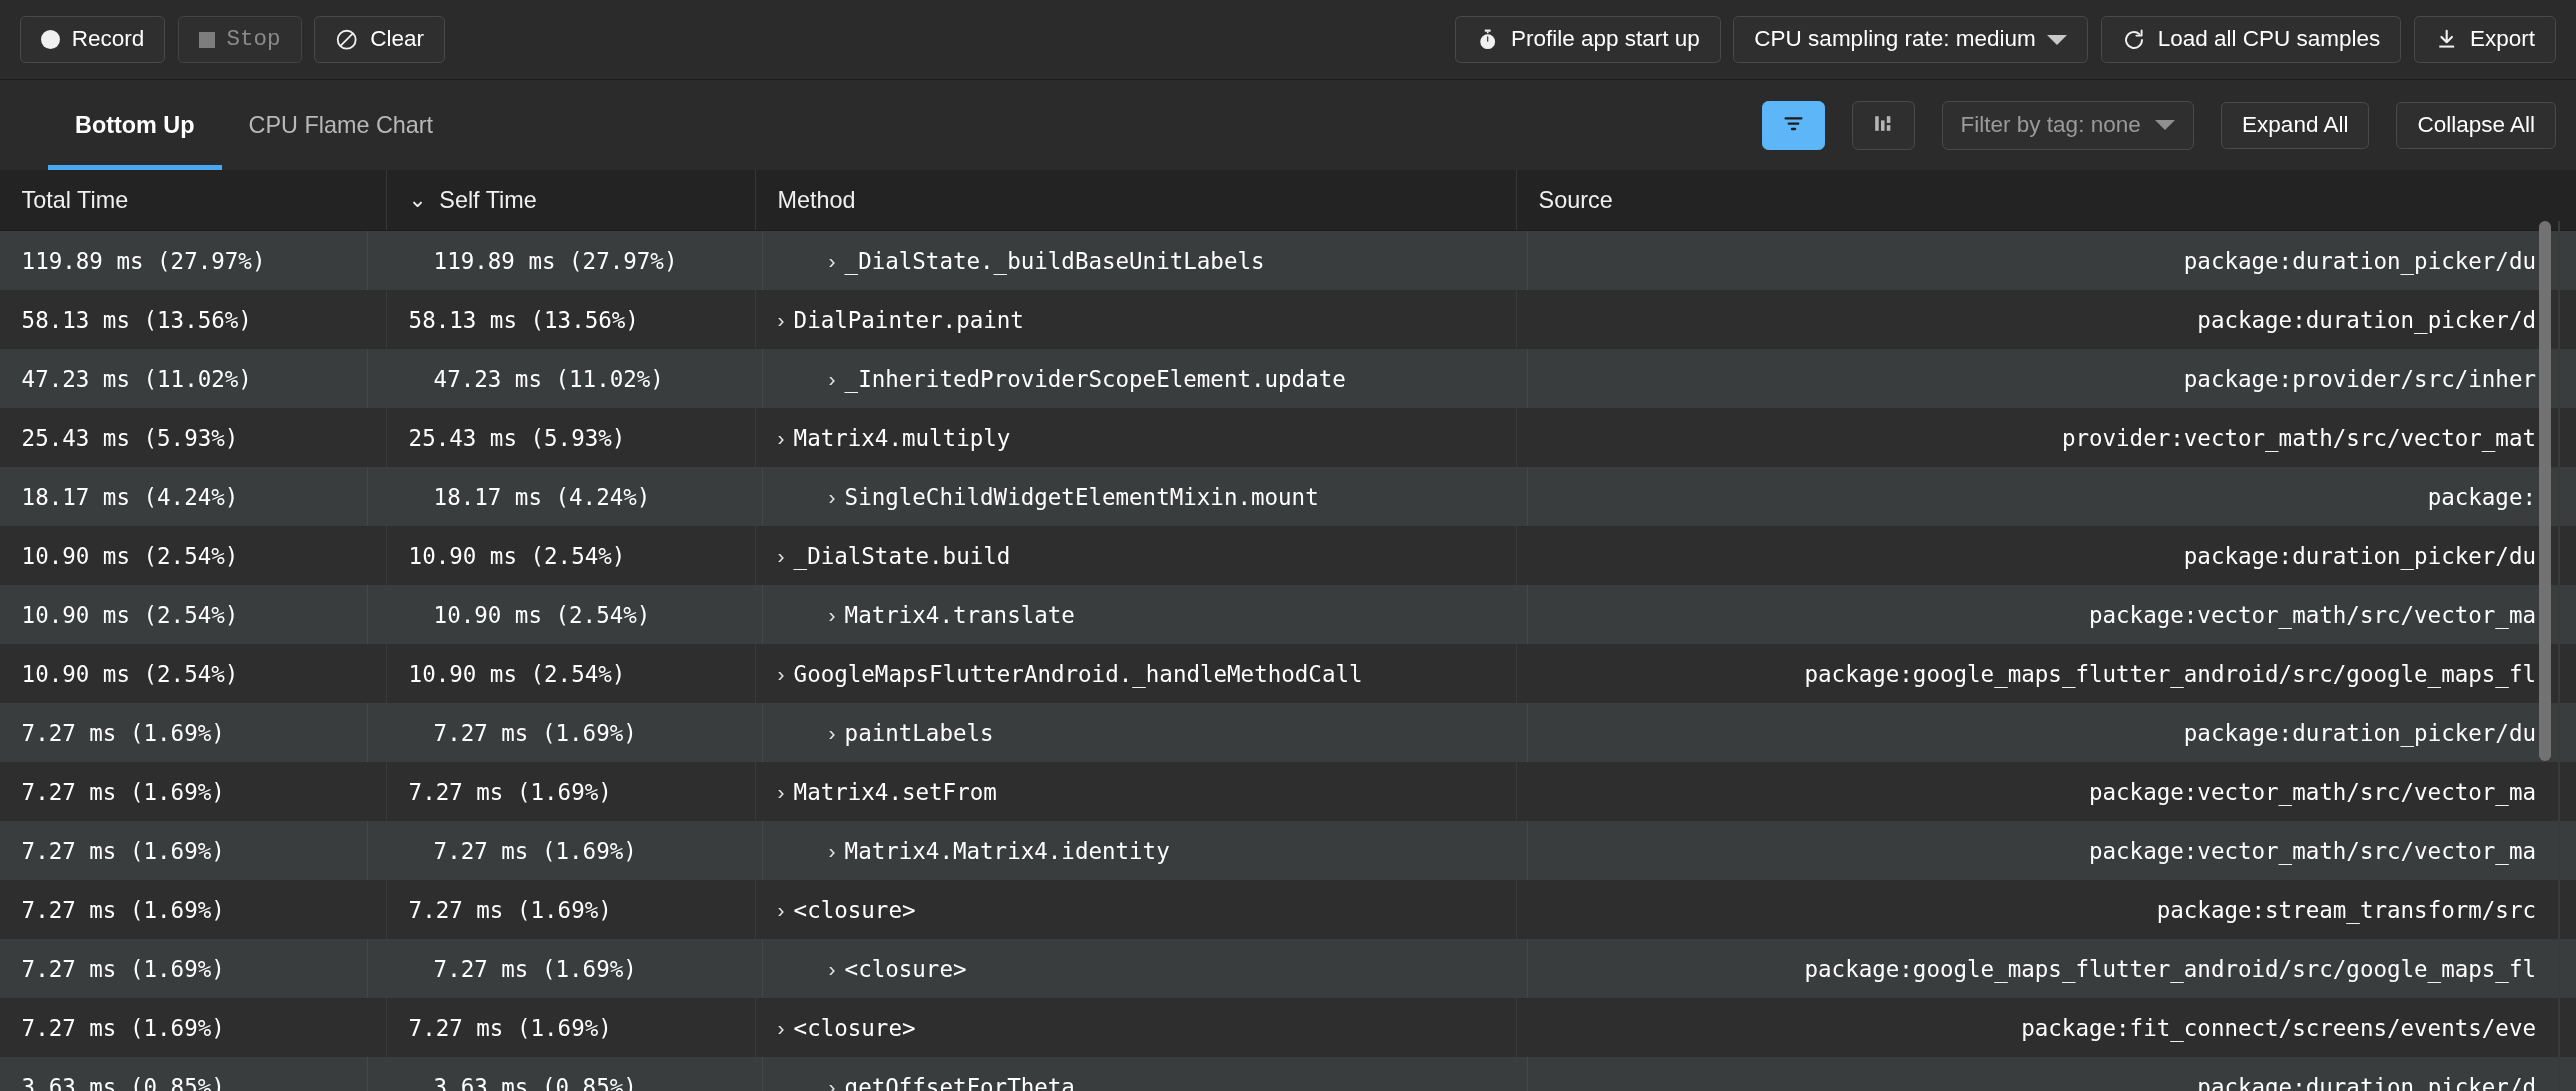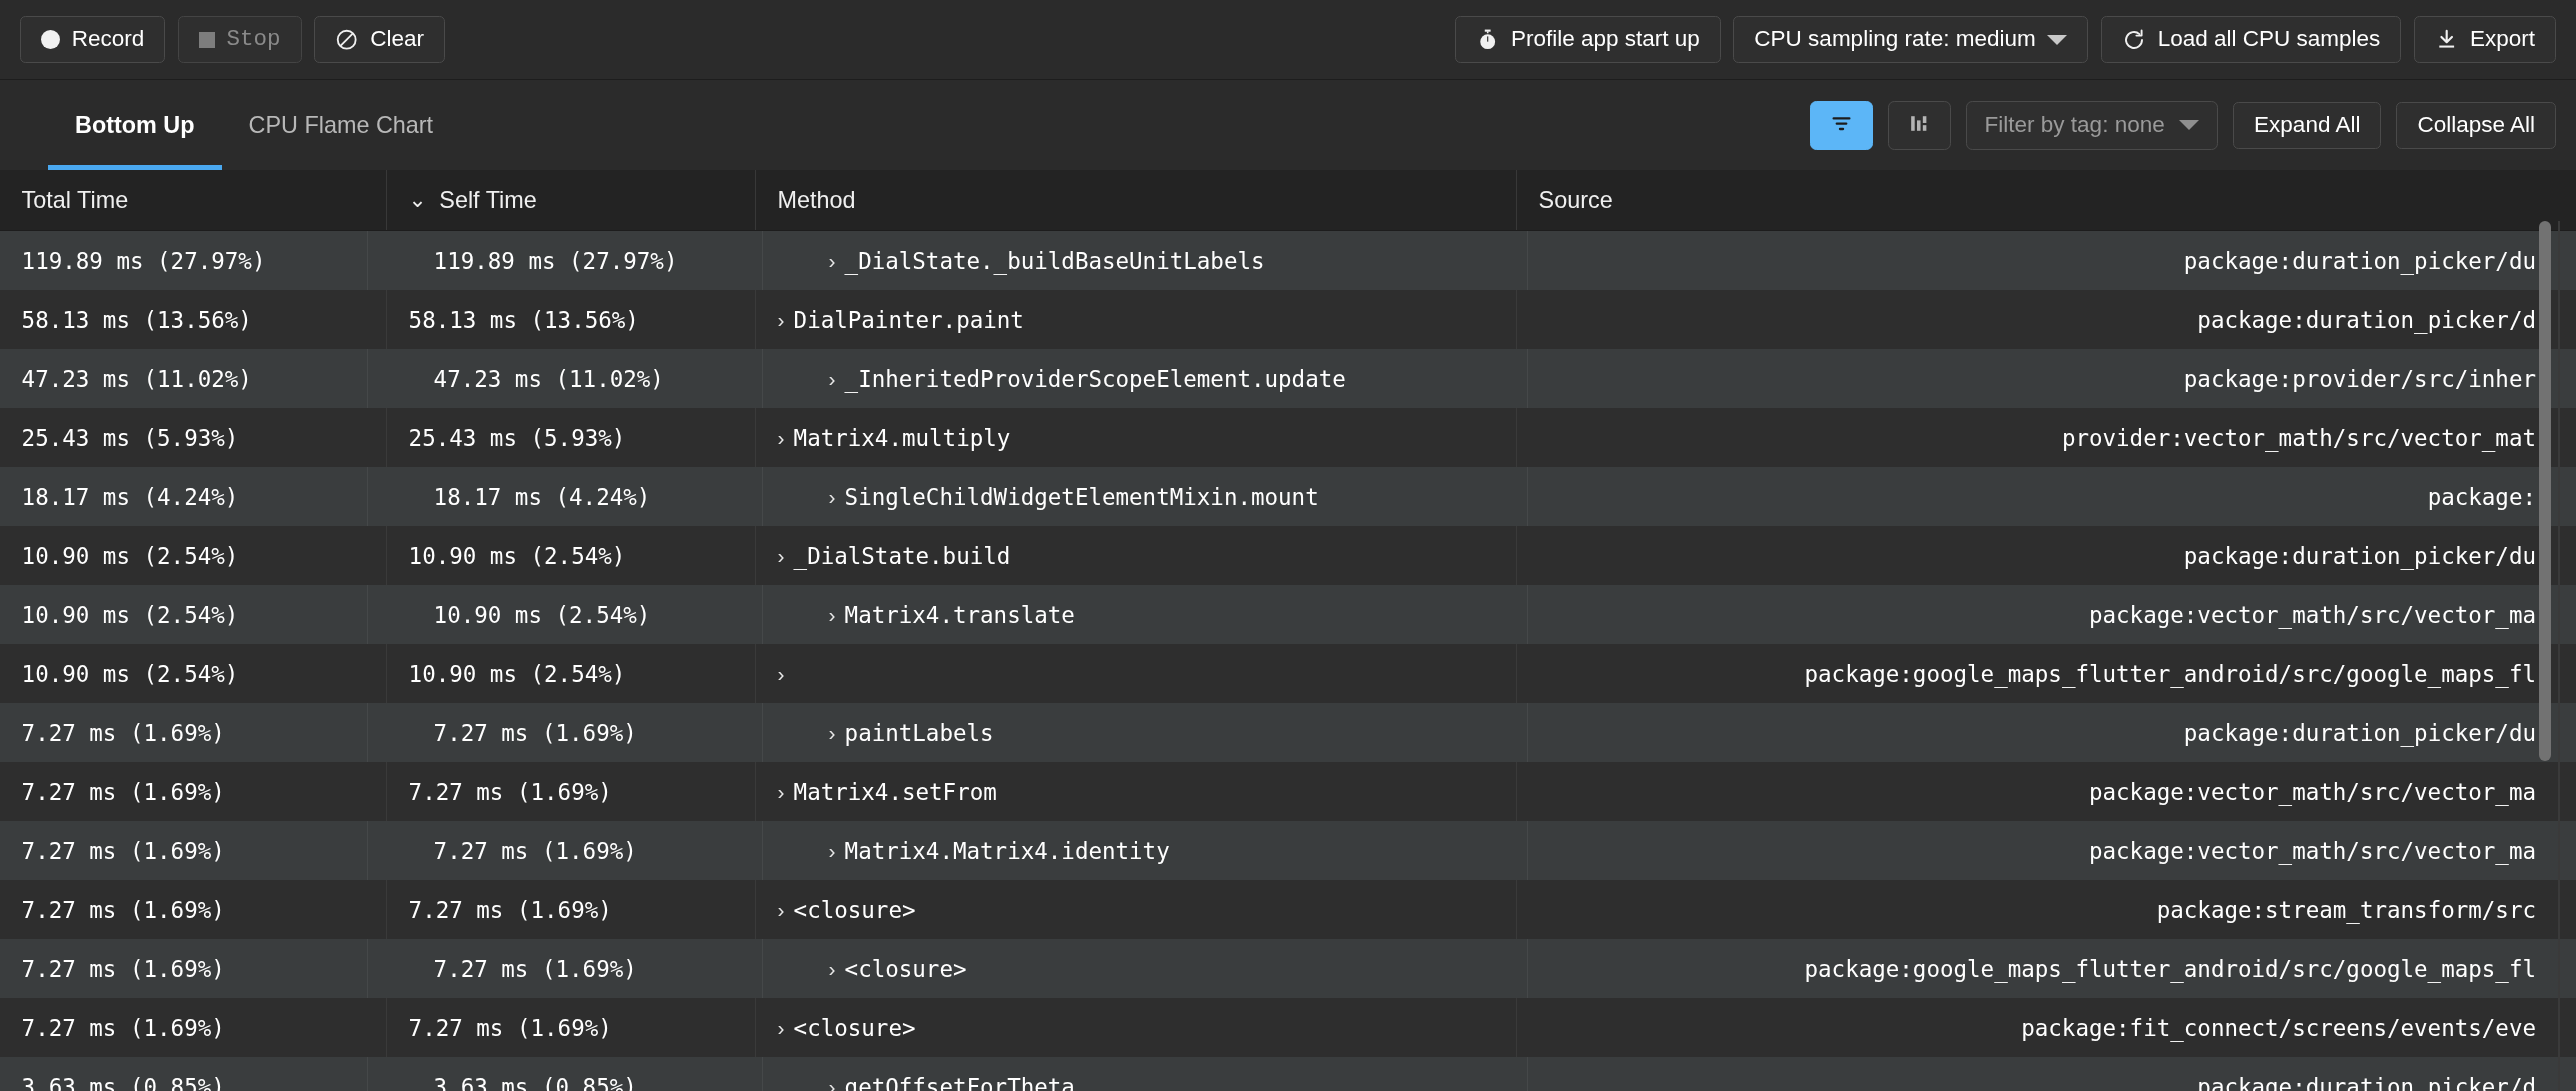--- a/index.html
+++ b/index.html
@@ -56,21 +56,21 @@
     font-size: 23.4px; color: #b8b8b8;
     position: relative; cursor: pointer;
     white-space: nowrap;
   }
   .tab.active { color: #ffffff; font-weight: bold; }
   .tab.active::after {
     content: ""; position: absolute; left: 0; right: 0; bottom: 0;
     height: 5.4px; background: #4aa8f0;
   }
   .tabs-right {
-    margin-left: auto; display: flex; align-items: center; gap: 15px;
+    margin-left: auto; display: flex; align-items: center; gap: 27px;
     padding-right: 20px;
   }
   .iconbtn {
     width: 63px; height: 49px; border-radius: 6.3px;
     border: 0.9px solid #4a4a4a; background: #2f2f2f;
     display: flex; align-items: center; justify-content: center;
     cursor: pointer;
   }
   .iconbtn.active { background: #5cb6f7; border-color: #5cb6f7; }
   .selectbtn {
@@ -343,20 +343,21 @@
             <span class="chev">›</span>
             <span>Matrix4.translate</span>
           </div>
           <div class="cell source col-source">package:vector_math/src/vector_ma</div>
         </div>
         <div class="row odd">
           <div class="cell total col-total">10.90 ms (2.54%)</div>
           <div class="cell self col-self">10.90 ms (2.54%)</div>
           <div class="cell method col-method">
             <span class="chev">›</span>
+            <span>GoogleMapsFlutterAndroid._handleMethodCall</span>
           </div>
           <div class="cell source col-source">package:google_maps_flutter_android/src/google_maps_fl</div>
         </div>
         <div class="row even">
           <div class="cell total col-total">7.27 ms (1.69%)</div>
           <div class="cell self col-self">7.27 ms (1.69%)</div>
           <div class="cell method col-method">
             <span class="chev">›</span>
             <span>paintLabels</span>
           </div>

